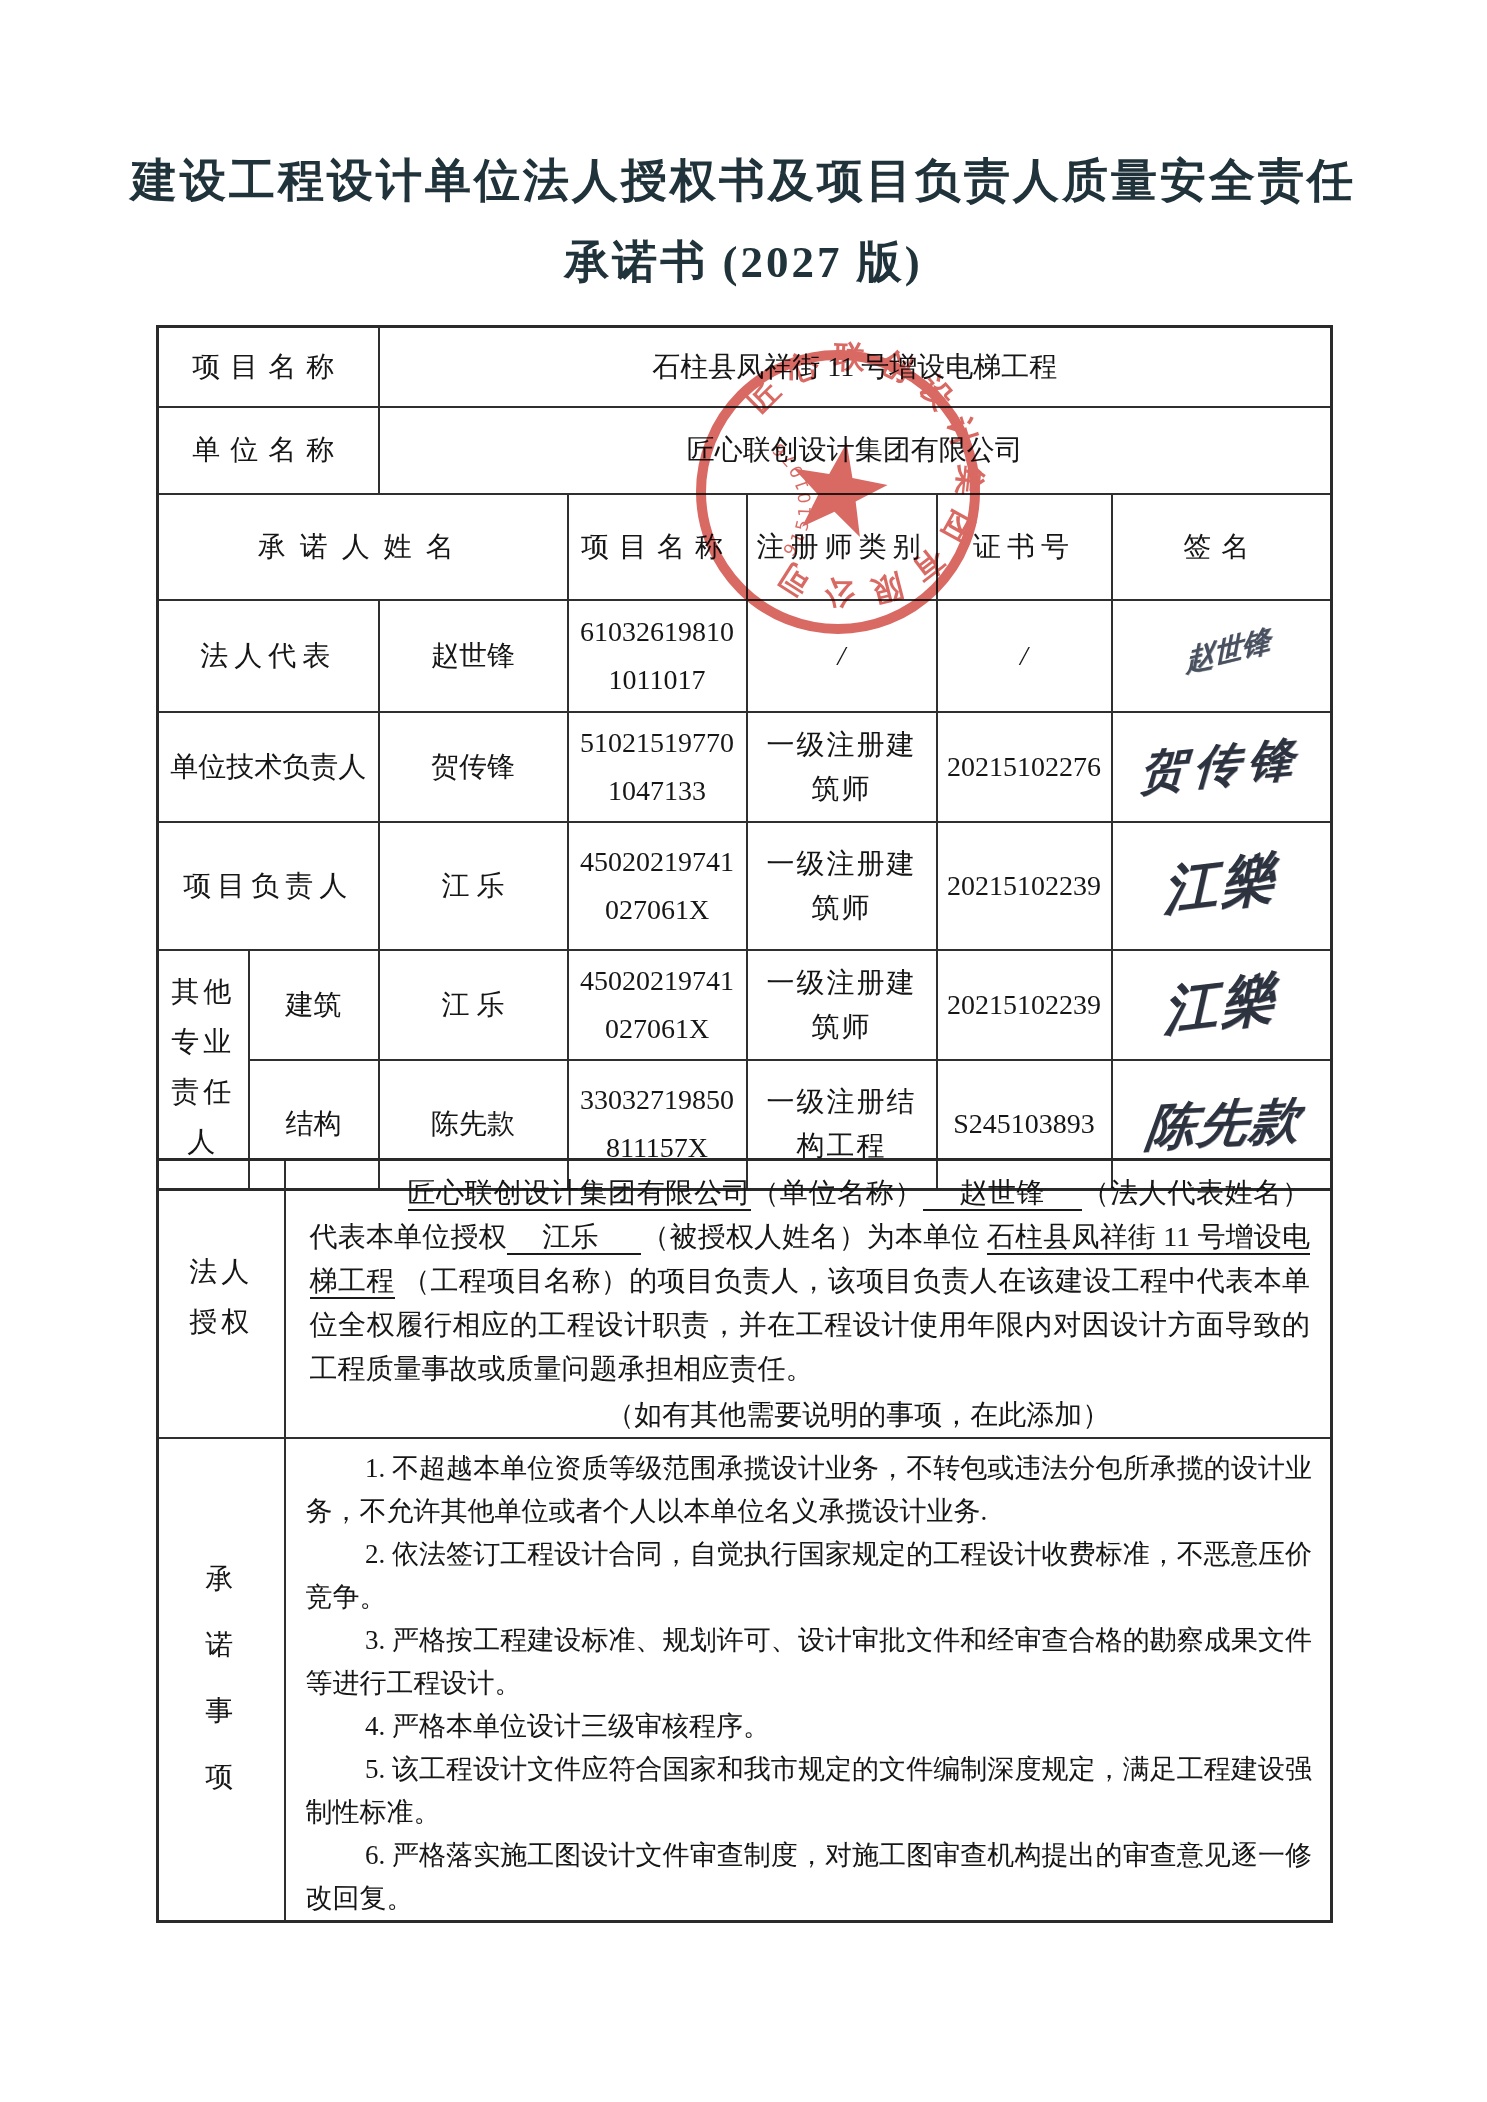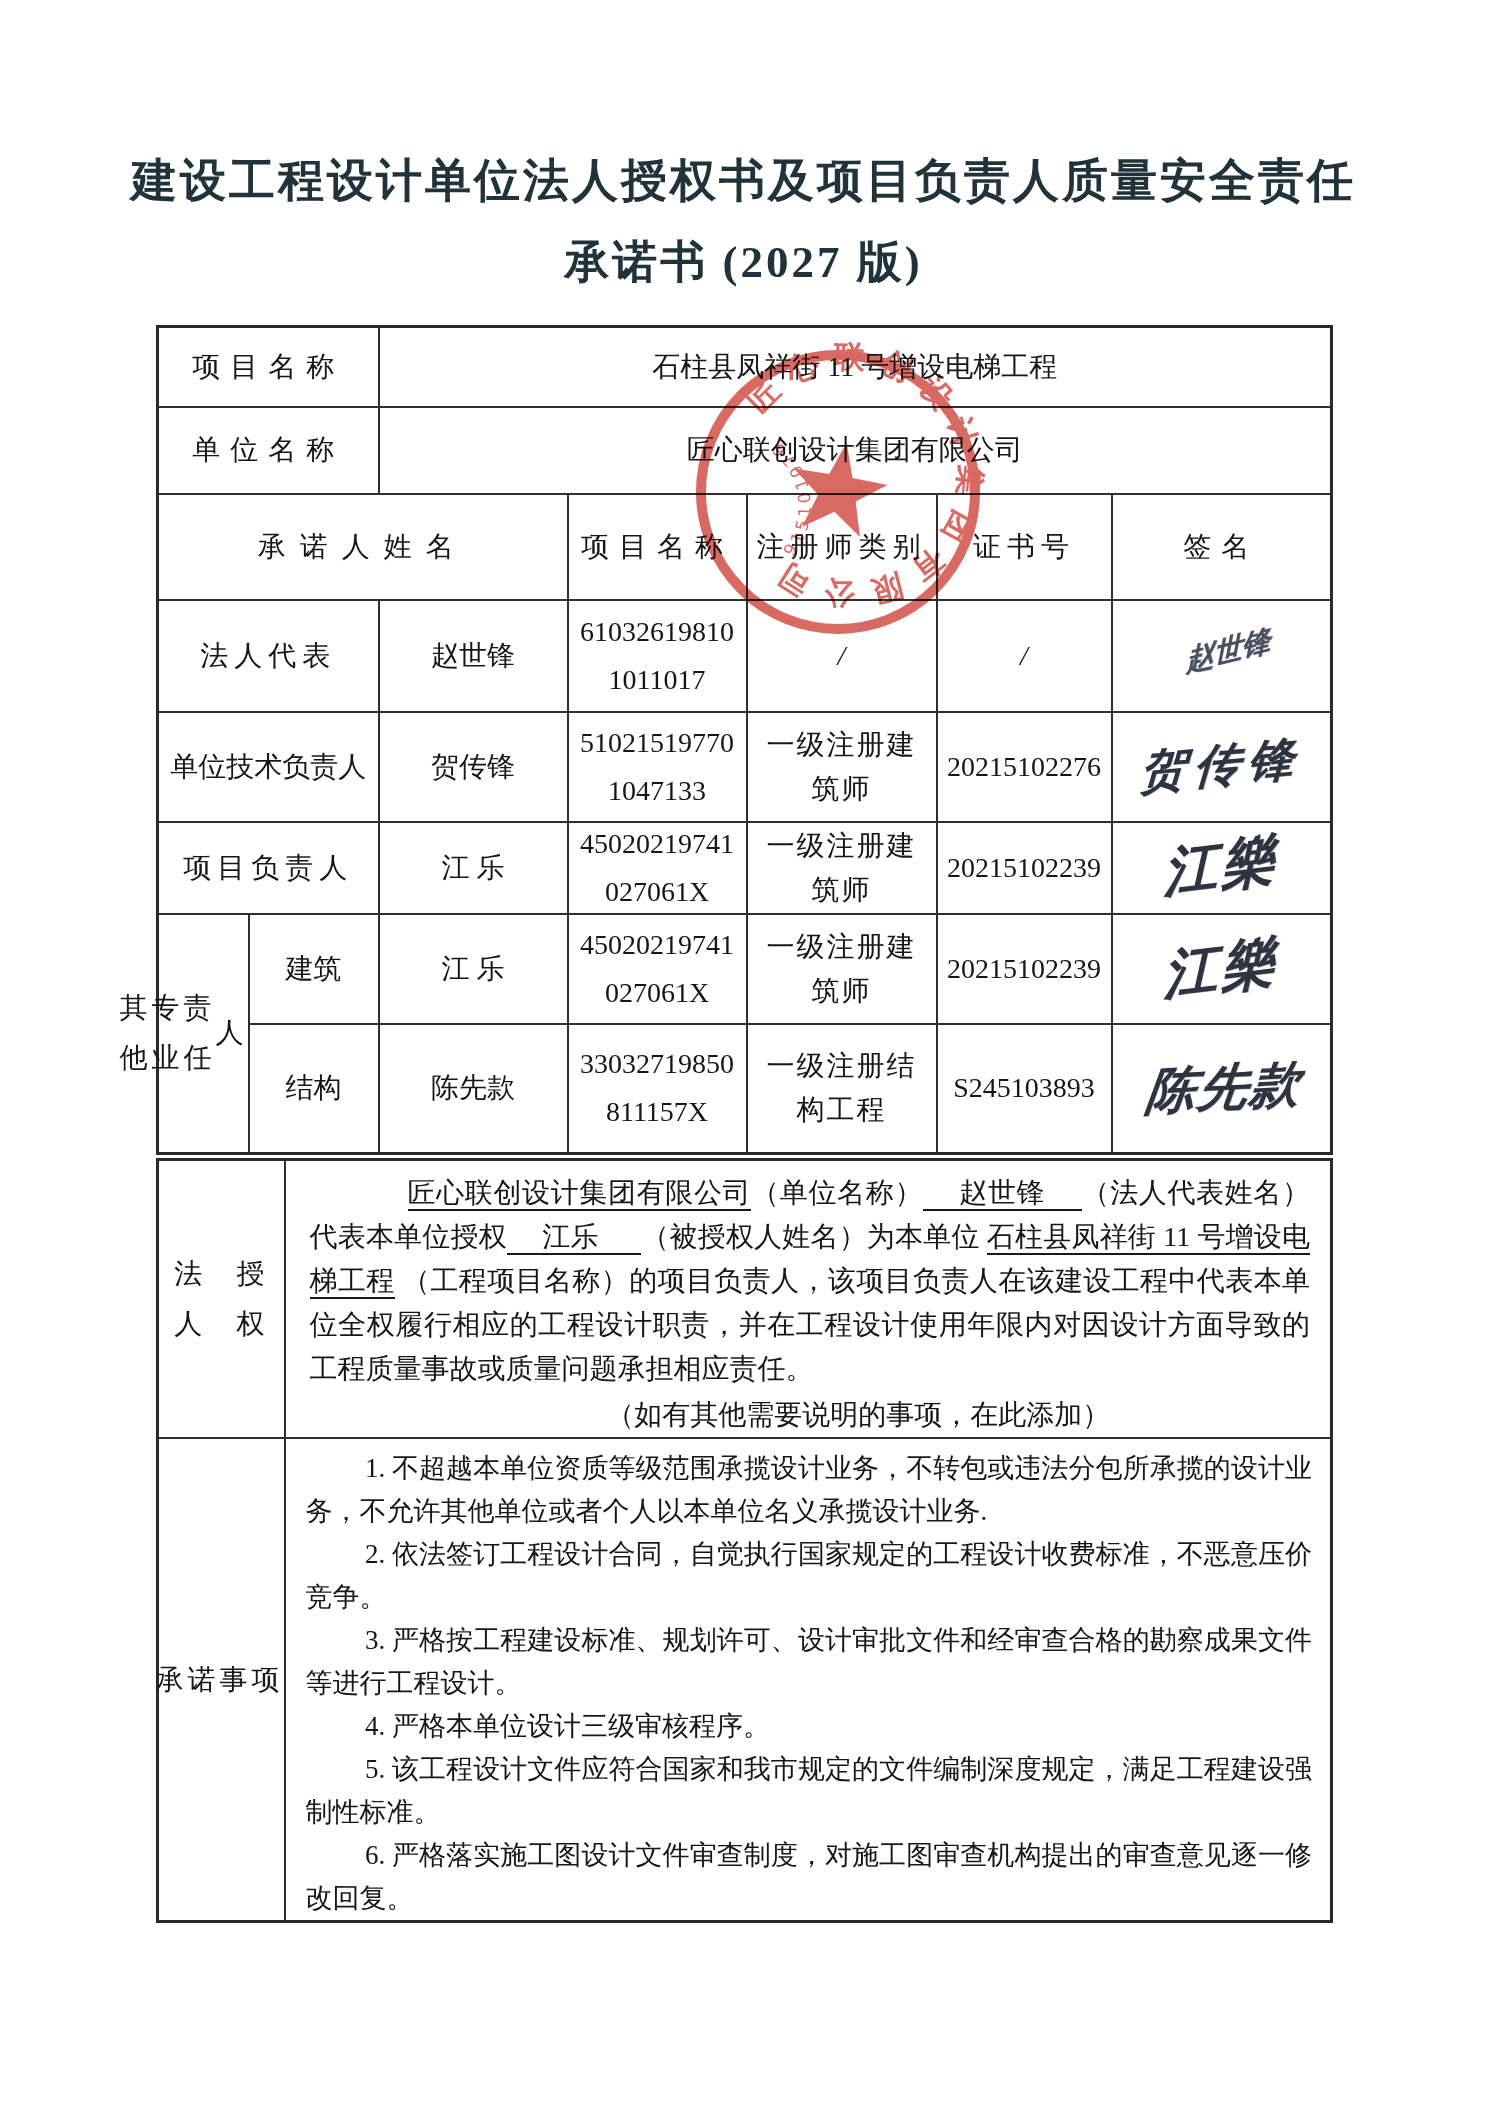--- a/index.html
+++ b/index.html
@@ -17,21 +17,21 @@
   .tbl{position:absolute;border-collapse:collapse;table-layout:fixed;}
   .tbl td{border:2px solid #2f2f2f;text-align:center;vertical-align:middle;
     font-size:28px;padding:0;overflow:visible;margin-top:32px;}
   .tbl{border:3px solid #2a2a2a;}
   #tbl-main{left:156px;top:325px;width:1174px;}
   #tbl-bottom{left:156px;top:1158px;width:1174px;}
 
   .ls6{letter-spacing:6px;} .ls10{letter-spacing:10px;} .ls14{letter-spacing:14px;}
   .two-line{display:flex;flex-direction:column;justify-content:space-between;gap:14px;line-height:34px;}
   .reg-two{display:flex;flex-direction:column;justify-content:center;gap:8px;line-height:36px;letter-spacing:2px;}
-  .vstack{display:flex;align-items:center;justify-content:flex-end;}
+  .vstack{display:flex;flex-direction:column;align-items:center;justify-content:center;font-family:Liberation Mono, monospace;}
   .vstack span{line-height:50px;letter-spacing:4px;}
   .commit-label span{line-height:66px;}
   .slash{font-size:32px;font-style:italic;}
 
   
   .sigwrap{position:relative;width:100%;height:100%;}
   .hand{position:absolute;left:50%;top:50%;white-space:nowrap;
     font-weight:600;font-style:italic;color:#2e3340;
     text-shadow:0.6px 0.6px 0.4px rgba(40,45,60,.5);}
   .sig-0{font-size:29px;transform:translate(-42%,-62%) rotate(-14deg) skewX(-12deg);color:#495160;}
@@ -118,21 +118,21 @@
           <span>筑师</span>
         </div>
       </td>
       <td>20215102276</td>
       <td>
         <div class="sigwrap">
               <span class="hand sig-1">贺传锋</span>
             </div>
       </td>
     </tr>
-    <tr style="height:92px">
+    <tr style="height:128px">
       <td colspan="2" class="ls6">项目负责人</td>
       <td>江  乐</td>
       <td>
         <div class="two-line">
           <span>45020219741</span>
           <span>027061X</span>
         </div>
       </td>
       <td>
         <div class="reg-two">

